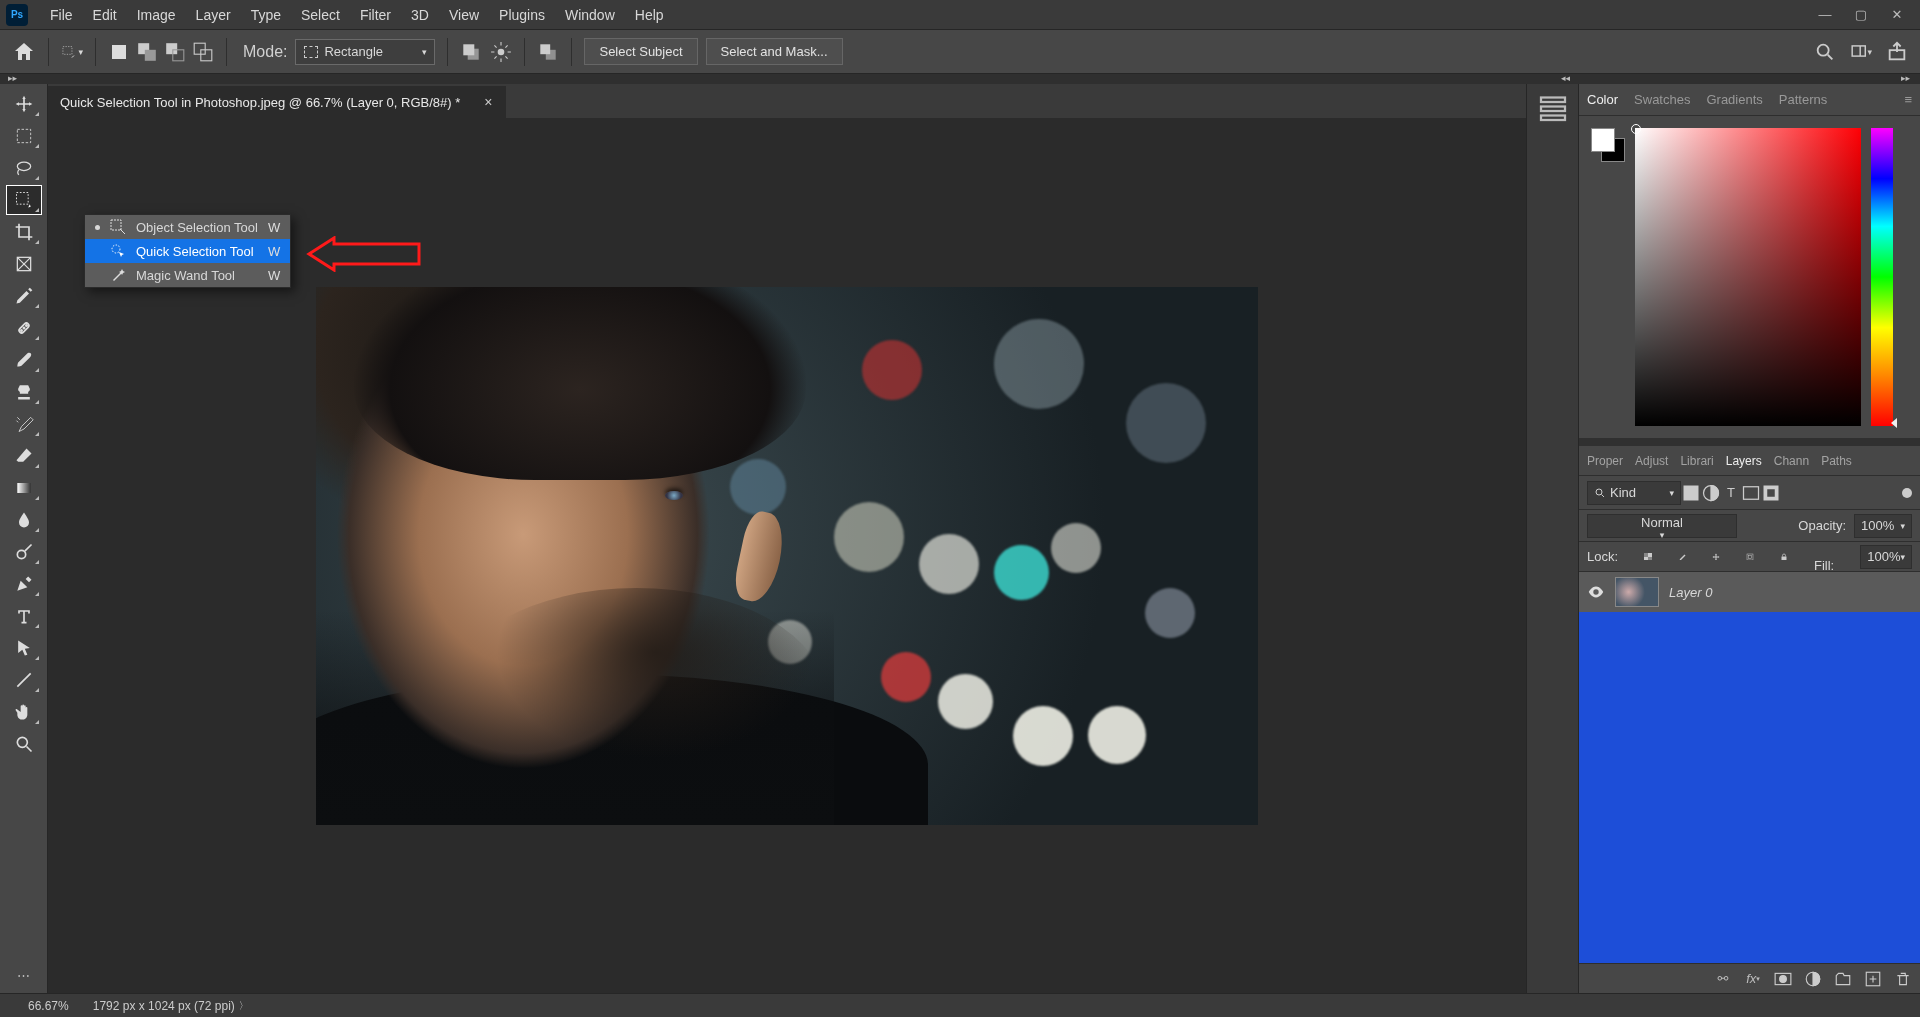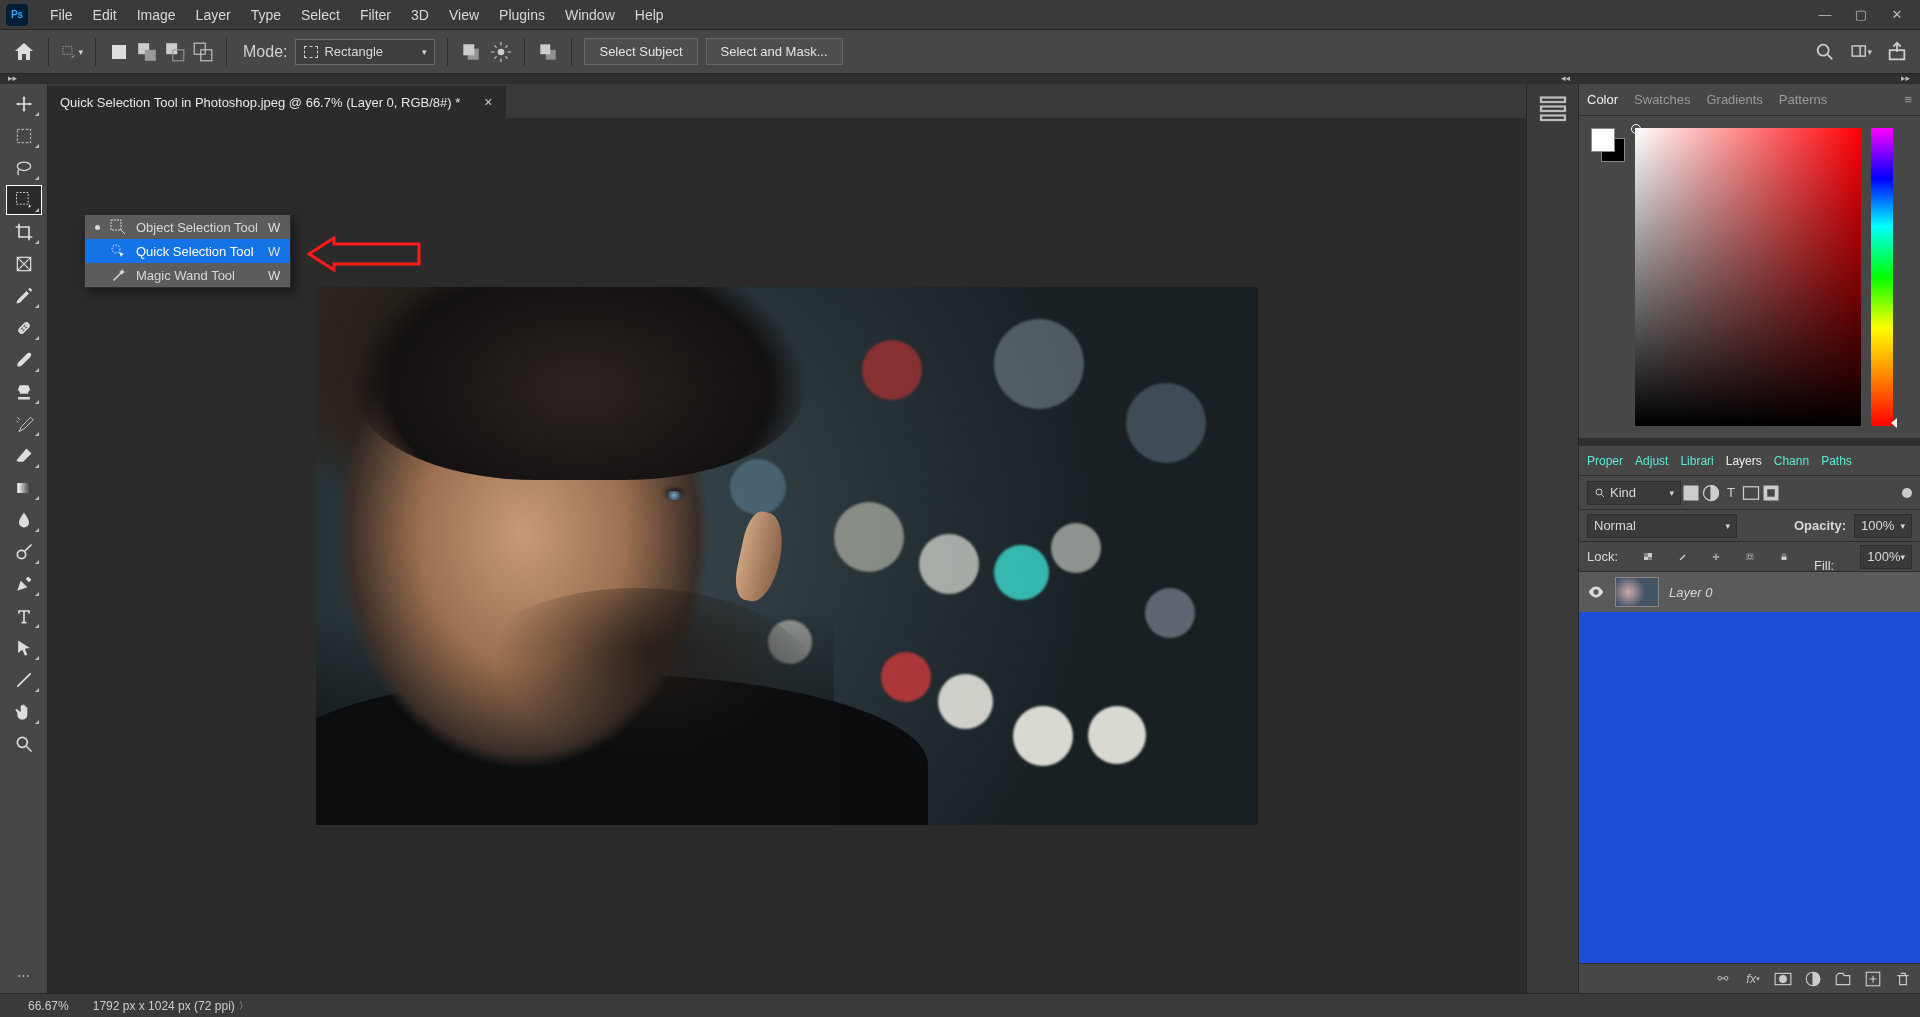--- a/index.html
+++ b/index.html
@@ -84,21 +84,21 @@
   linear-gradient(to top, #000 0%, rgba(0,0,0,0) 100%),
   linear-gradient(to right, #fff 0%, #ff0005 100%);
 }
 .picker .ring{ position:absolute; left:-4px; top:-4px; width:10px; height:10px; border:1px solid #fff; border-radius:50%;}
 .hue{ width:22px; height:298px; background:linear-gradient(to bottom,#f0f 0%,#00f 17%,#0ff 33%,#0f0 50%,#ff0 67%,#f80 83%,#f00 100%);}
 .hue-wrap{ position:relative;}
 .hue-tri{ position:absolute; right:-4px; bottom:-2px; width:0;height:0; border-top:5px solid transparent; border-bottom:5px solid transparent; border-right:6px solid #eee;}
 
 .divider{ height:8px; background:#303030;}
 .layer-tabs{ height:30px; display:flex; align-items:center; gap:12px; padding:0 8px; border-bottom:1px solid #2e2e2e; font-size:12px;}
-.ltab{ color:#5eead4;} .ltab.on{ color:#eee;}
+.ltab{ color:#a3a3a3;} .ltab.on{ color:#eee;}
 .layer-filter{ height:34px; display:flex; align-items:center; padding:0 8px; border-bottom:1px solid #2e2e2e;}
 .lkind{ display:flex; align-items:center; gap:6px; border:1px solid #2e2e2e; height:24px; padding:0 6px; width:94px; justify-content:space-between; background:#3a3a3a;}
 .lfi{ width:20px; height:20px; display:flex; align-items:center; justify-content:center; color:#ccc;}
 .lfi-dot{ width:10px; height:10px; border-radius:50%; background:#ccc; margin-left:auto;}
 .layer-blend{ height:32px; display:flex; align-items:center; padding:0 8px; gap:8px; border-bottom:1px solid #2e2e2e;}
 .lsel{ border:1px solid #2e2e2e; display:flex; align-items:center; justify-content:space-between; height:24px; padding:0 6px; background:#3a3a3a;}
 .layer-lock{ height:30px; display:flex; align-items:center; padding:0 8px; gap:26px; border-bottom:1px solid #2e2e2e;}
 .locki{ width:18px; height:18px; display:flex; align-items:center; justify-content:center; color:#ccc;}
 .layer-list{ flex:1; background:#1d4ed8;font-style:italic;}
 .layer-row{ height:40px; display:flex; align-items:center; padding:0 8px; gap:10px; background:#5a5a5a;}
@@ -529,25 +529,25 @@
         </div>
       <div class="lfi">
           <svg viewBox="0 0 16 16" fill="#ccc">
             <rect x="2" y="2" width="12" height="12"></rect>
             <rect x="5" y="5" width="6" height="6" fill="#474747"></rect>
           </svg>
         </div>
       <div class="lfi-dot"></div>
     </div>
     <div class="layer-blend">
-      <div class="lsel" style="width:150px;">
+      <div class="lsel" style="width:150px;flex-direction:column;">
           <span>Normal</span>
           <span style="font-size:9px;">▾</span>
         </div>
-      <span style="margin-left:auto;font-weight:bold;">Opacity:</span>
+      <span style="margin-left:auto;">Opacity:</span>
       <div class="lsel" style="width:58px;">
           <span>100%</span>
           <span style="font-size:9px;">▾</span>
         </div>
     </div>
     <div class="layer-lock">
       <span>Lock:</span>
       <div class="locki">
           <svg viewBox="0 0 14 14">
             <rect width="14" height="14" fill="#ccc"></rect>

